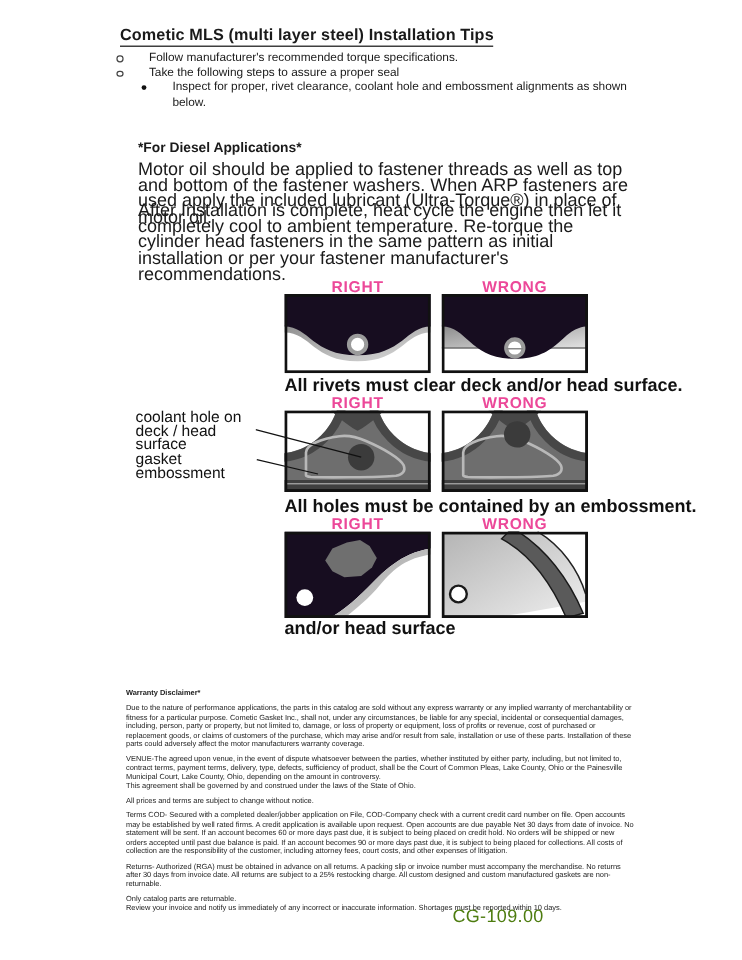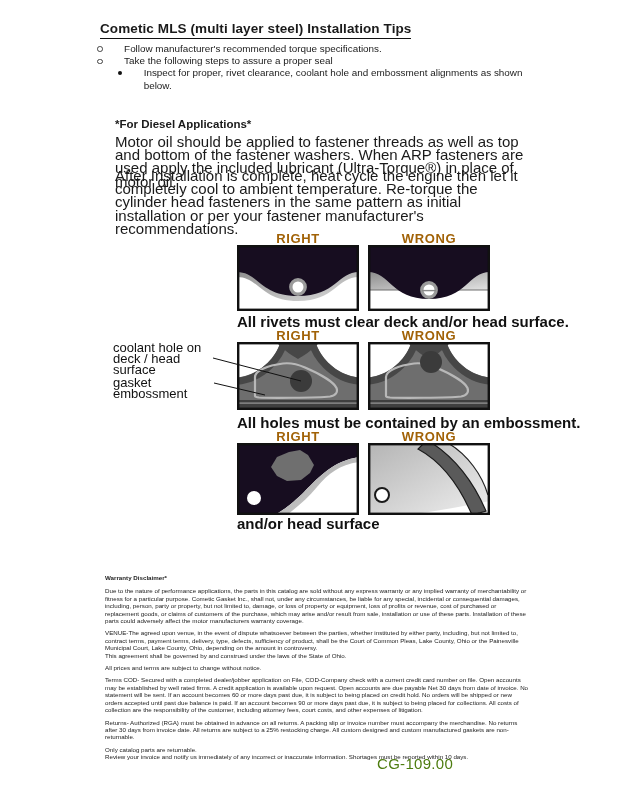--- a/index.html
+++ b/index.html
@@ -20,21 +20,21 @@
   .brow.sub{padding-left:21px;}
   .marker-o{flex:0 0 auto;width:3.6px;height:3.6px;border:1px solid #444;border-radius:50%;margin:3.4px 3.5px 0 0;}
   .marker-f{flex:0 0 auto;width:4.2px;height:4.2px;background:#111;border-radius:50%;margin:3.2px 3.5px 0 0;}
   
   #diesel-heading{left:115px;top:118px;font-size:11.5px;font-weight:bold;}
   .para{left:115px;width:418px;font-size:15px;line-height:13.2px;}
   #diesel-p1{top:135px;}
   #diesel-p2{top:169px;}
   #retorque-note{top:207px;}
   
-  .hdr-row{left:237px;width:253px;display:flex;font-weight:bold;font-size:13px;letter-spacing:0.6px;color:#a16207;}
+  .hdr-row{left:237px;width:253px;display:flex;font-weight:bold;font-size:13px;letter-spacing:0.6px;color:#ec4899;}
   .hdr-cell{width:122px;text-align:center;}
   .hdr-gap{width:9px;}
   .panel-row{left:237px;display:flex;gap:9px;}
   .caption{left:237px;font-size:15px;font-weight:bold;color:#111;}
   #d1-headers{top:231px;}
   #d1-panels{top:245px;}
   #d1-caption{top:313px;}
   #d2-headers{top:328px;}
   #d2-panels{top:342px;}
   #d2-caption{top:414px;}

